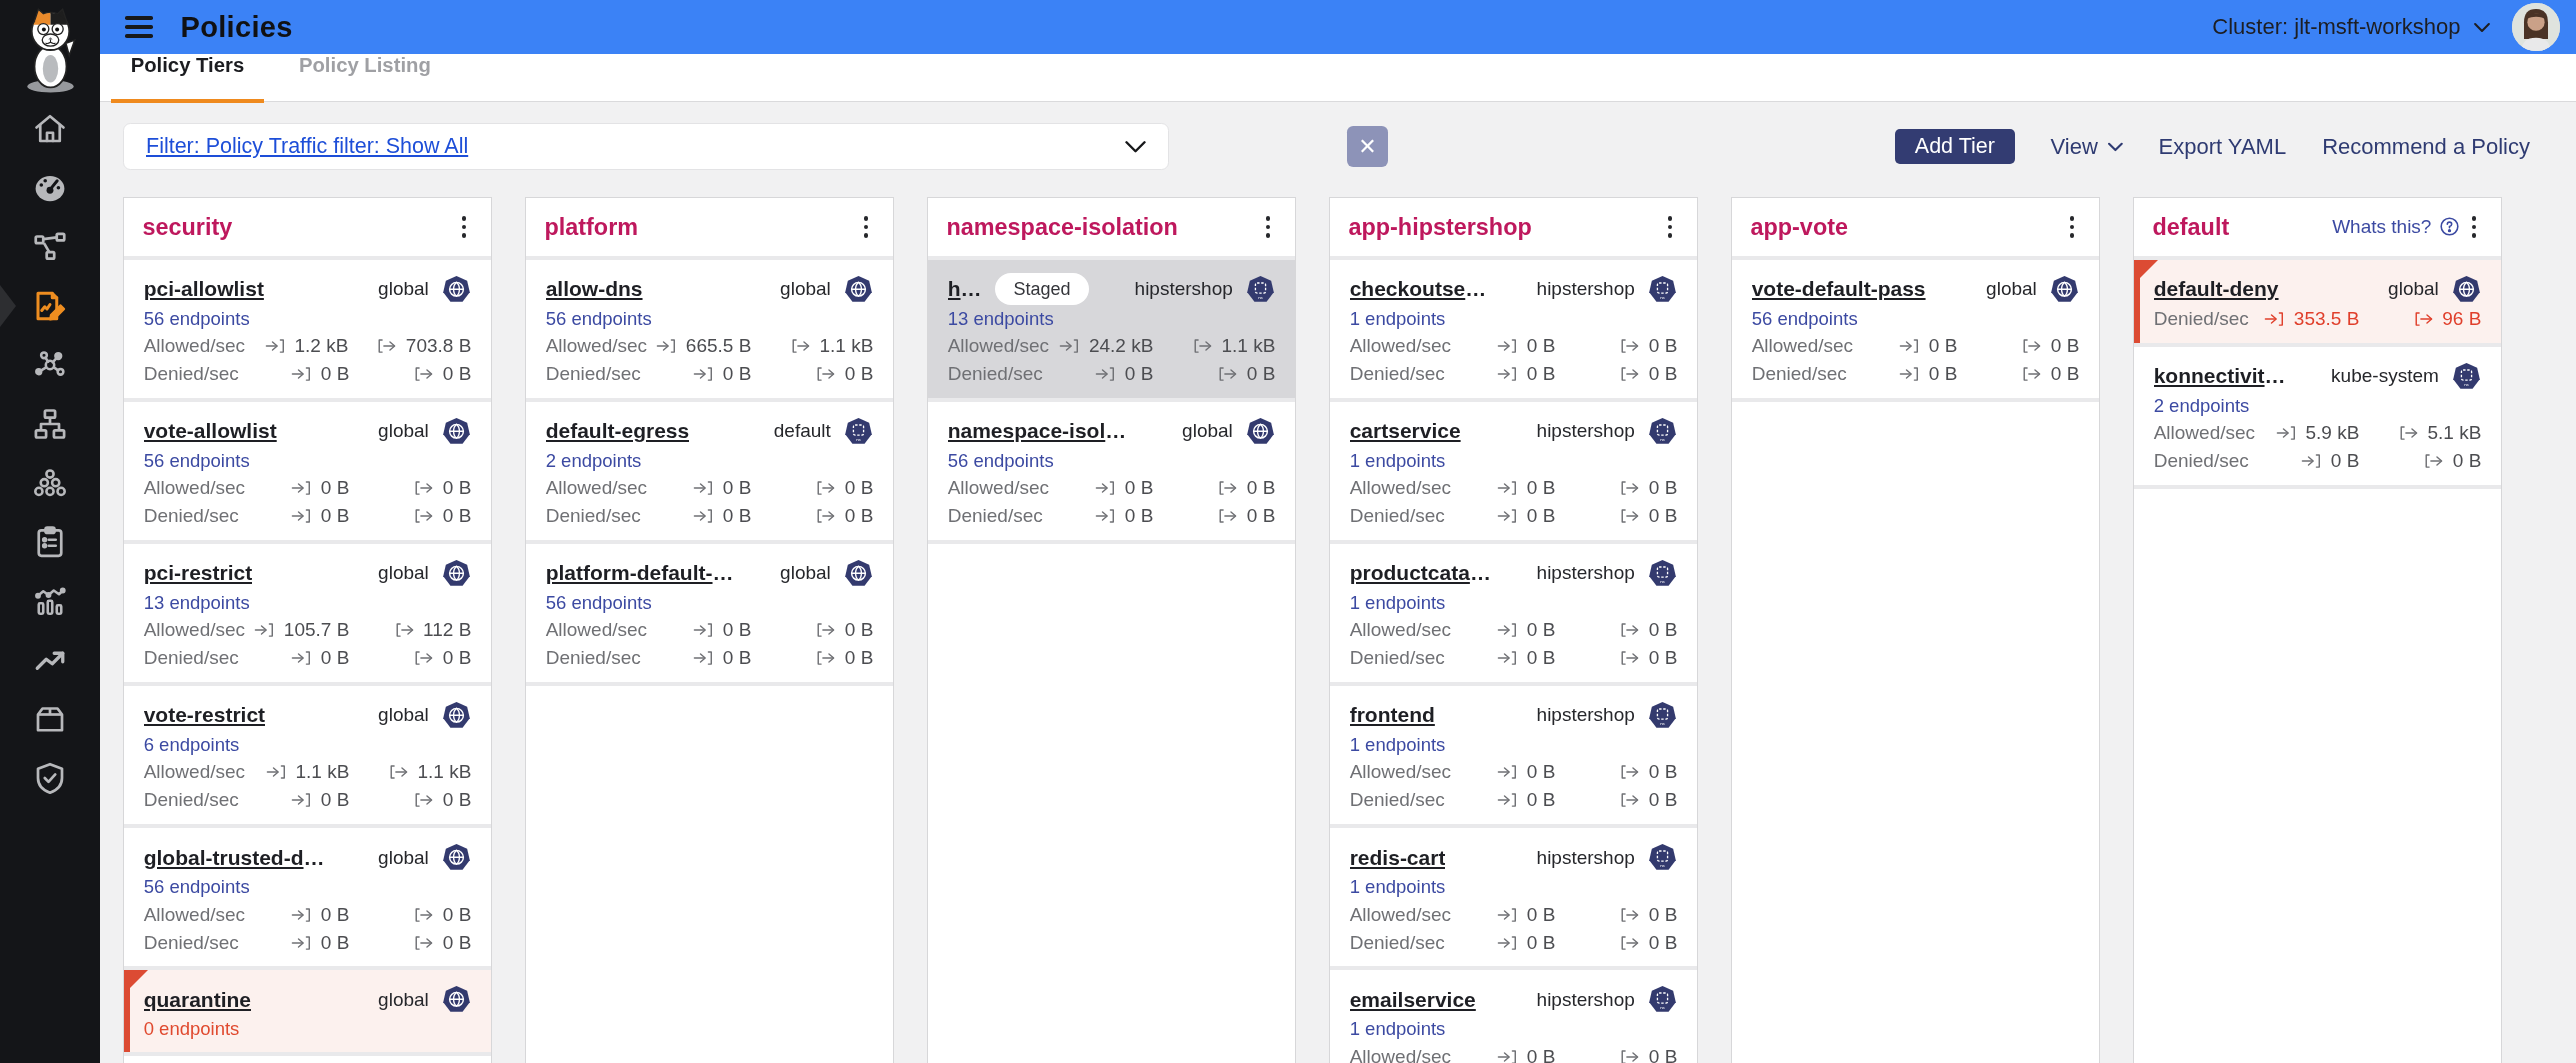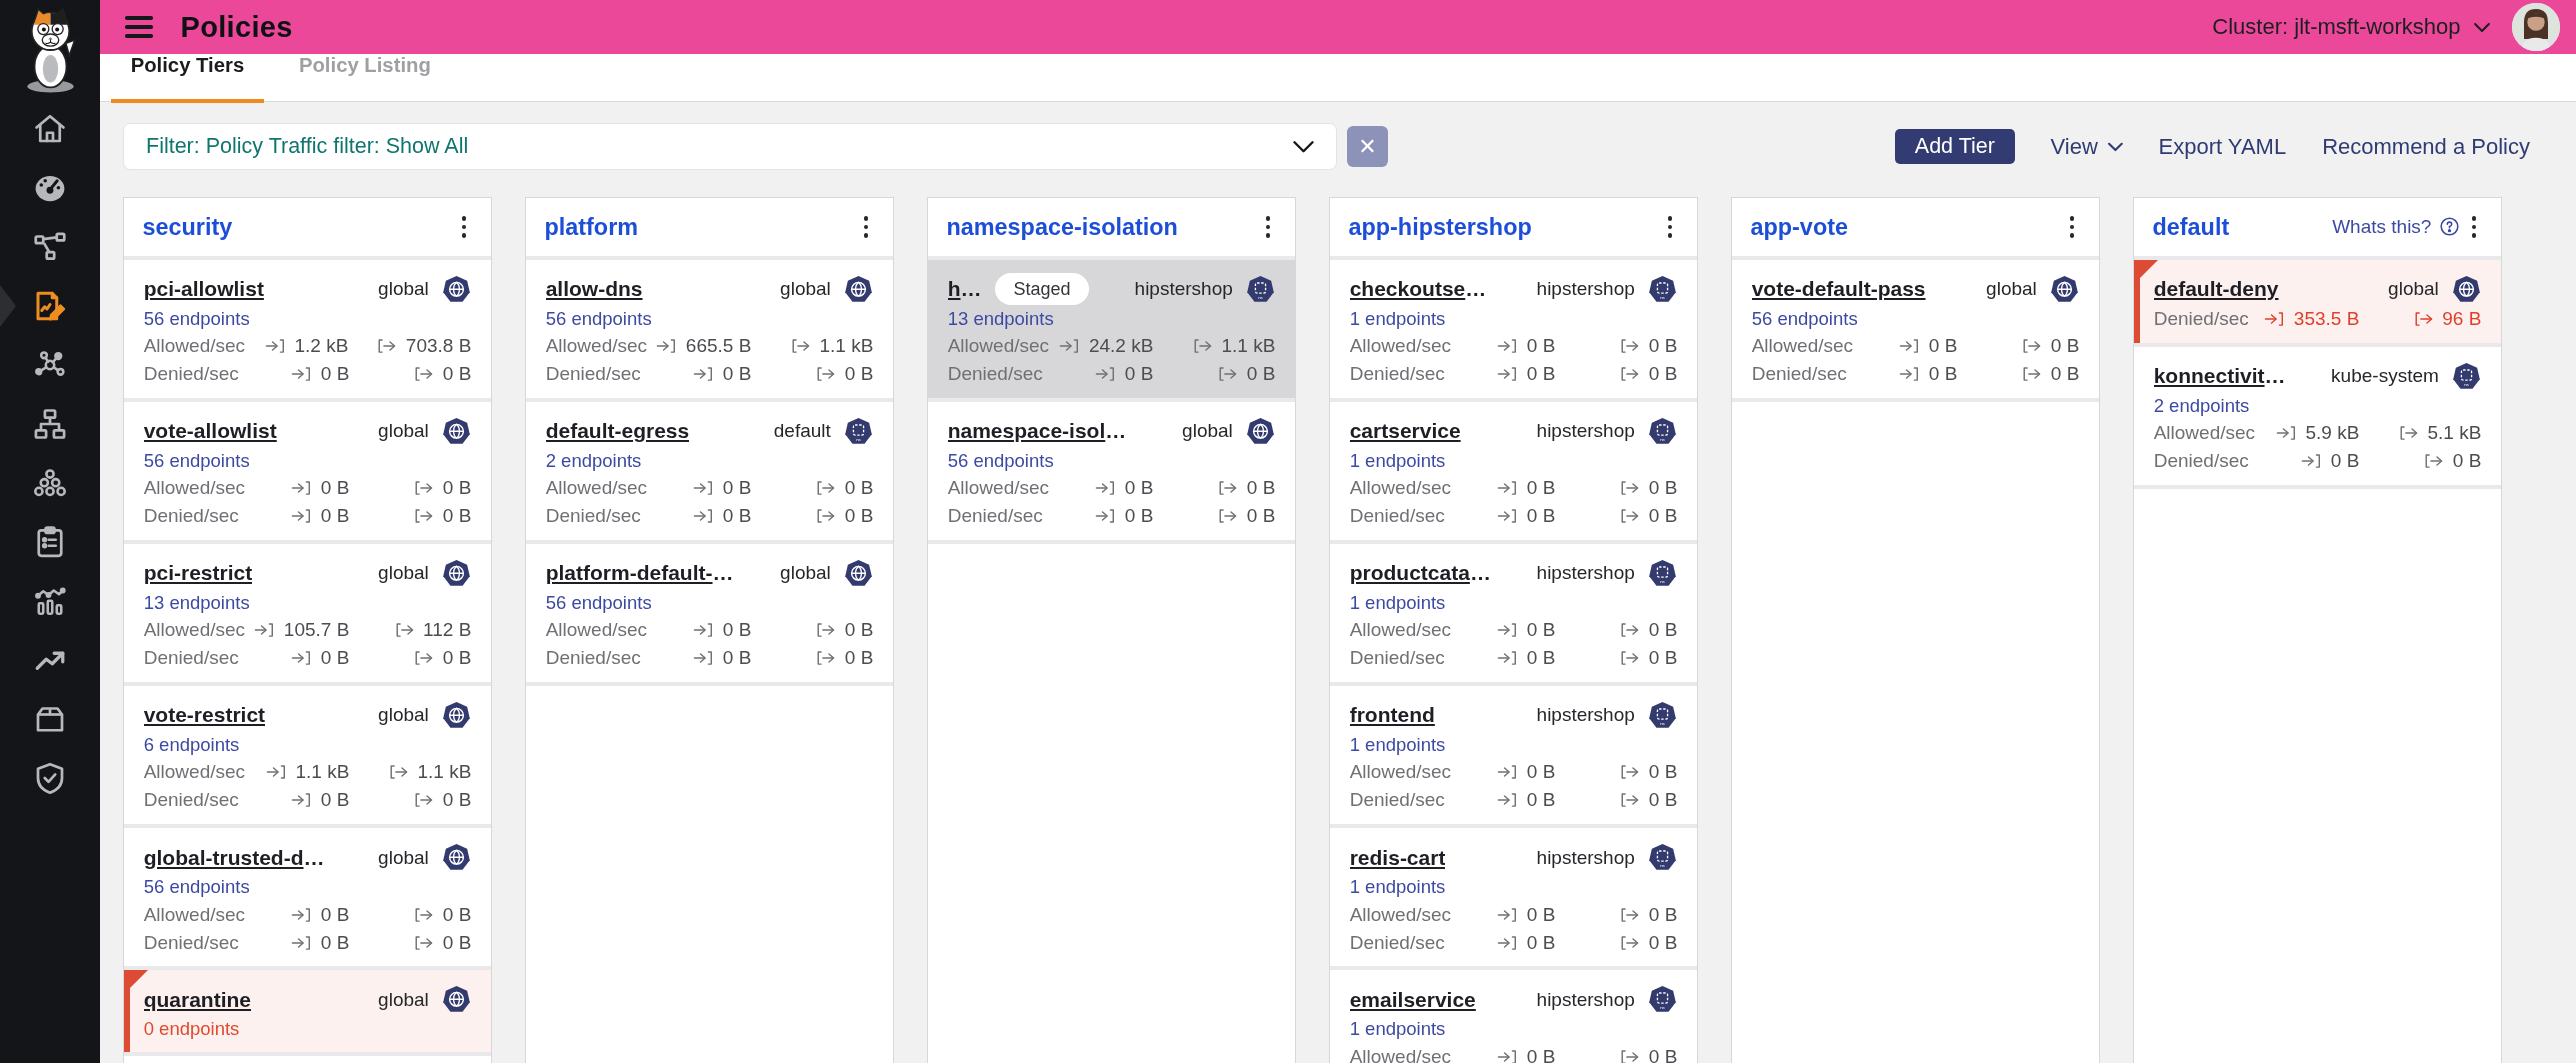--- a/index.html
+++ b/index.html
@@ -8,47 +8,47 @@
 
   
   .sidebar { position:absolute; left:0; top:0; width:100px; height:1064px; background:#141518; z-index:9; }
   .logo { position:absolute; top:7.4px; left:0; width:100px; display:flex; justify-content:center; }
   .nav { position:absolute; top:99px; left:0; width:100px; display:flex; flex-direction:column; }
   .nav-item { height:59px; display:flex; align-items:center; justify-content:center; position:relative; cursor:pointer; }
   .nav-item svg { width:36px; height:36px; }
   .nav-item.active::before { content:''; position:absolute; left:0; top:8.6px; border-top:21px solid transparent; border-bottom:21px solid transparent; border-left:16px solid #2d2e31; }
 
   
-  .topbar { position:absolute; left:100px; top:0; right:0; height:54px; background:#ec4899; display:flex; align-items:center; }
+  .topbar { position:absolute; left:100px; top:0; right:0; height:54px; background:#3b82f6; display:flex; align-items:center; }
   .hamburger { margin-left:24.6px; display:flex; flex-direction:column; gap:5.5px; cursor:pointer; }
   .hamburger span { width:28px; height:3.7px; background:#17181a; border-radius:1.8px; }
   .page-title { margin-left:28px; font-size:29px; font-weight:700; color:#101114; letter-spacing:0.3px; }
   .topbar-right { margin-left:auto; display:flex; align-items:center; gap:22px; margin-right:16px; }
   .cluster-select { display:flex; align-items:center; gap:13.5px; font-size:22px; color:#1d1e22; cursor:pointer; }
   .avatar { width:48px; height:48px; border-radius:50%; overflow:hidden; background:#dfe3de; cursor:pointer; flex:0 0 auto; }
 
   
   .tabbar { position:absolute; left:100px; right:0; top:54px; height:48px; background:#fff; border-bottom:1.8px solid #dadadc; display:flex; align-items:stretch; padding-left:11px; gap:15.4px; }
   .tab { position:relative; display:flex; align-items:flex-start; padding:0 19.7px; font-size:20.3px; font-weight:700; color:#1b1c20; cursor:pointer; }
   .tab.inactive { color:#9fa0a4; font-weight:600; }
   .tab.active::after { content:''; position:absolute; left:0; right:0; bottom:-1.8px; height:4.3px; background:#ef8a1e; }
 
   
   .toolbar { position:absolute; left:123px; top:123px; right:0; height:47px; }
-  .filter-box { position:absolute; left:0; top:0; width:1214px; height:47px; background:#fff; border:1.2px solid #e3e3e5; border-radius:7.4px; display:flex; align-items:center; justify-content:space-between; padding:0 22px; font-size:21.5px; color:#0f766e; cursor:pointer; }
+  .filter-box { position:absolute; left:0; top:0; width:1046px; height:47px; background:#fff; border:1.2px solid #e3e3e5; border-radius:7.4px; display:flex; align-items:center; justify-content:space-between; padding:0 22px; font-size:21.5px; color:#1d4ed8; cursor:pointer;text-decoration:underline; }
   .clear-btn { position:absolute; left:1224px; top:3.1px; width:41px; height:41px; background:#8d93b8; border:none; border-radius:6.2px; color:#fff; font-size:22px; display:flex; align-items:center; justify-content:center; cursor:pointer; }
   .toolbar-actions { position:absolute; right:46px; top:3.1px; height:41px; display:flex; align-items:center; gap:36px; }
   .add-tier-btn { background:#333c72; color:#fff; border:none; border-radius:4.9px; height:35px; padding:0 19.7px; font-size:21.5px; font-family:inherit; cursor:pointer; }
   .link-btn { color:#2f3b72; font-size:22px; font-weight:500; display:flex; align-items:center; gap:9.9px; cursor:pointer; white-space:nowrap; }
 
   
   .board { position:absolute; left:123px; top:197px; bottom:0; display:flex; gap:33px; }
   .tier-col { width:369px; flex:0 0 369px; background:#e9e9eb; border:1.2px solid #d7d7d9; display:flex; flex-direction:column; overflow:hidden; }
   .tier-header { background:#fff; flex:0 0 58px; display:flex; align-items:center; justify-content:space-between; padding:0 18.5px; margin-bottom:3.7px; }
-  .tier-title { font-size:23.4px; font-weight:700; color:#1d4ed8; }
+  .tier-title { font-size:23.4px; font-weight:700; color:#be185d; }
   .tier-header-right { display:flex; align-items:center; gap:6px; }
   .whats-this { display:flex; align-items:center; gap:7.4px; color:#3c4aa2; font-size:19px; cursor:pointer; }
   .kebab { display:flex; flex-direction:column; gap:4.3px; padding:3.7px 6.2px; cursor:pointer; }
   .kebab i { width:4.3px; height:4.3px; border-radius:50%; background:#26272b; }
   .tier-cards { display:flex; flex-direction:column; }
   .card { background:#fff; margin-bottom:3.7px; padding:13.5px 19.7px 9.9px; position:relative; cursor:pointer; }
   .card.selected { background:#d7d7da; }
   .card.alert { background:#fcf1ee; }
   .card.alert::before { content:''; position:absolute; left:0; top:0; bottom:0; width:6.2px; background:#dc4b33; }
   .card.alert::after { content:''; position:absolute; left:0; top:0; border-top:24.6px solid #dc4b33; border-right:24.6px solid transparent; }

